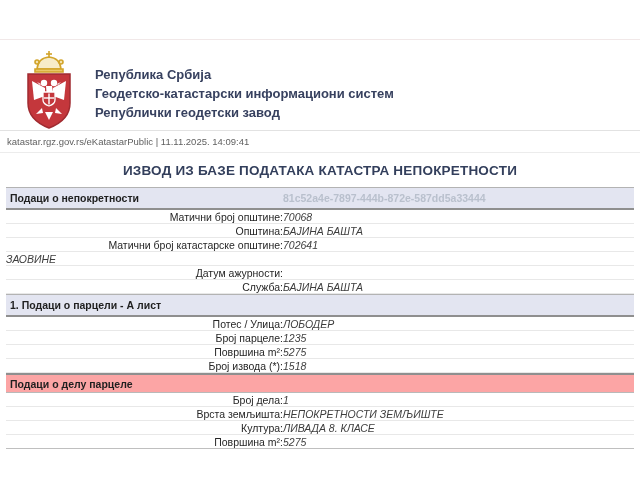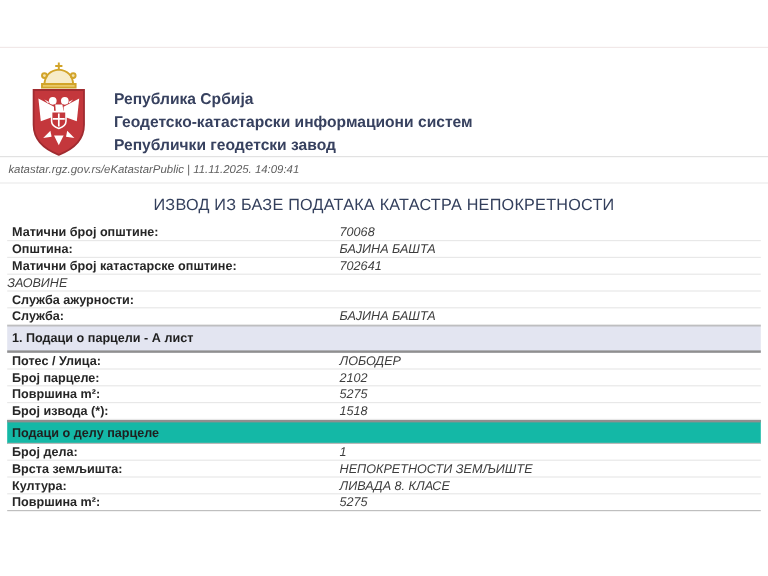--- a/index.html
+++ b/index.html
@@ -3,44 +3,44 @@
 <meta charset="utf-8">
 <style>
   html,body{margin:0;padding:0;}
   body{
     width:640px;height:480px;overflow:hidden;background:#ffffff;
     font-family:"Liberation Sans","DejaVu Sans",sans-serif;
     -webkit-font-smoothing:antialiased;
   }
   .top-spacer{height:39px;border-bottom:1px solid #f1e8e8;}
   
-  .hdr{height:90px;border-bottom:1px solid #e2e2e2;display:flex;align-items:flex-end;padding-left:20px;}
+  .hdr{height:90px;border-bottom:1px solid #e2e2e2;display:flex;align-items:center;padding-left:20px;}
   .coa{margin-top:8px;width:58px;height:79px;flex:0 0 auto;}
   .hdr-text{margin-left:17px;margin-top:16px;color:#37415f;font-weight:bold;font-size:13px;line-height:19px;}
   
   .urlbar{height:21px;border-bottom:1px solid #ececec;display:flex;align-items:center;padding-left:7px;
-          font-size:9.5px;color:#616161;font-style:italic;}
+          font-size:9.5px;color:#616161;}
   
   .title{height:34px;display:flex;align-items:center;justify-content:center;
-         font-size:13.5px;font-weight:normal;color:#333f5c;letter-spacing:.2px;}
+         font-size:13.5px;font-weight:bold;color:#333f5c;letter-spacing:.2px;}
   
   .table{margin:0 6px;}
   .sec-bar{
     box-sizing:border-box;height:23px;background:#e3e5f1;
     border-top:1px solid #b3b3b3;border-bottom:2px solid #8f8f8f;
     display:grid;grid-template-columns:277px 1fr;align-items:center;
   }
-  .sec-bar.plain{background:#14b8a6;height:20px;border-top:2px solid #8f8f8f;border-bottom:1px solid #b9b9b9;}
+  .sec-bar.plain{background:#fca5a5;height:20px;border-top:2px solid #8f8f8f;border-bottom:1px solid #b9b9b9;}
   .sec-title{padding-left:4px;font-size:10.5px;font-weight:bold;color:#1f1f1f;white-space:nowrap;}
   .sec-uuid{font-size:10.5px;font-weight:bold;color:#b9c0cd;white-space:nowrap;}
   .trow{
     box-sizing:border-box;height:14px;border-bottom:1px solid #e8e8e8;
     display:grid;grid-template-columns:277px 1fr;align-items:center;
   }
-  .tlabel{padding-left:4px;font-size:10.5px;font-weight:bold;color:#262626;white-space:nowrap;}
+  .tlabel{padding-left:4px;font-size:10.5px;font-weight:normal;color:#262626;white-space:nowrap;text-align:right;}
   .tvalue{font-size:10.5px;color:#3d3d3d;white-space:nowrap;font-style:italic;}
   .sec:last-child [data-rows] .trow:last-child{border-bottom-color:#bfbfbf;}
 </style>
 </head>
 <body>
 
 <div class="top-spacer"></div>
 
 <div class="hdr">
   <svg class="coa" viewBox="0 0 58 79" aria-hidden="true">
@@ -84,58 +84,62 @@
 
 <div class="urlbar">
   <span>katastar.rgz.gov.rs/eKatastarPublic | 11.11.2025. 14:09:41</span>
 </div>
 
 <div class="title">ИЗВОД ИЗ БАЗЕ ПОДАТАКА КАТАСТРА НЕПОКРЕТНОСТИ</div>
 
 <div class="table">
 
   <div class="sec">
+    <div class="sec-bar">
+      <div class="sec-title">Подаци о непокретности</div>
+      <div class="sec-uuid">81c52a4e-7897-444b-872e-587dd5a33444</div>
+    </div>
     <div data-rows="table.section1.rows">
         <div class="trow">
           <div class="tlabel">Матични број општине:</div>
           <div class="tvalue">70068</div>
         </div>
         <div class="trow">
           <div class="tlabel">Општина:</div>
           <div class="tvalue">БАЈИНА БАШТА</div>
         </div>
         <div class="trow">
           <div class="tlabel">Матични број катастарске општине:</div>
           <div class="tvalue">702641</div>
         </div>
         <div class="trow">
           <div class="tvalue">ЗАОВИНЕ</div>
         </div>
         <div class="trow">
-          <div class="tlabel">Служба ажурности:</div>
+          <div class="tlabel">Датум ажурности:</div>
         </div>
         <div class="trow">
           <div class="tlabel">Служба:</div>
           <div class="tvalue">БАЈИНА БАШТА</div>
         </div>
       </div>
   </div>
 
   <div class="sec">
     <div class="sec-bar">
       <div class="sec-title">1. Подаци о парцели - А лист</div>
     </div>
     <div data-rows="table.section2.rows">
         <div class="trow">
           <div class="tlabel">Потес / Улица:</div>
           <div class="tvalue">ЛОБОДЕР</div>
         </div>
         <div class="trow">
           <div class="tlabel">Број парцеле:</div>
-          <div class="tvalue">2102</div>
+          <div class="tvalue">1235</div>
         </div>
         <div class="trow">
           <div class="tlabel">Површина m²:</div>
           <div class="tvalue">5275</div>
         </div>
         <div class="trow">
           <div class="tlabel">Број извода (*):</div>
           <div class="tvalue">1518</div>
         </div>
       </div>

